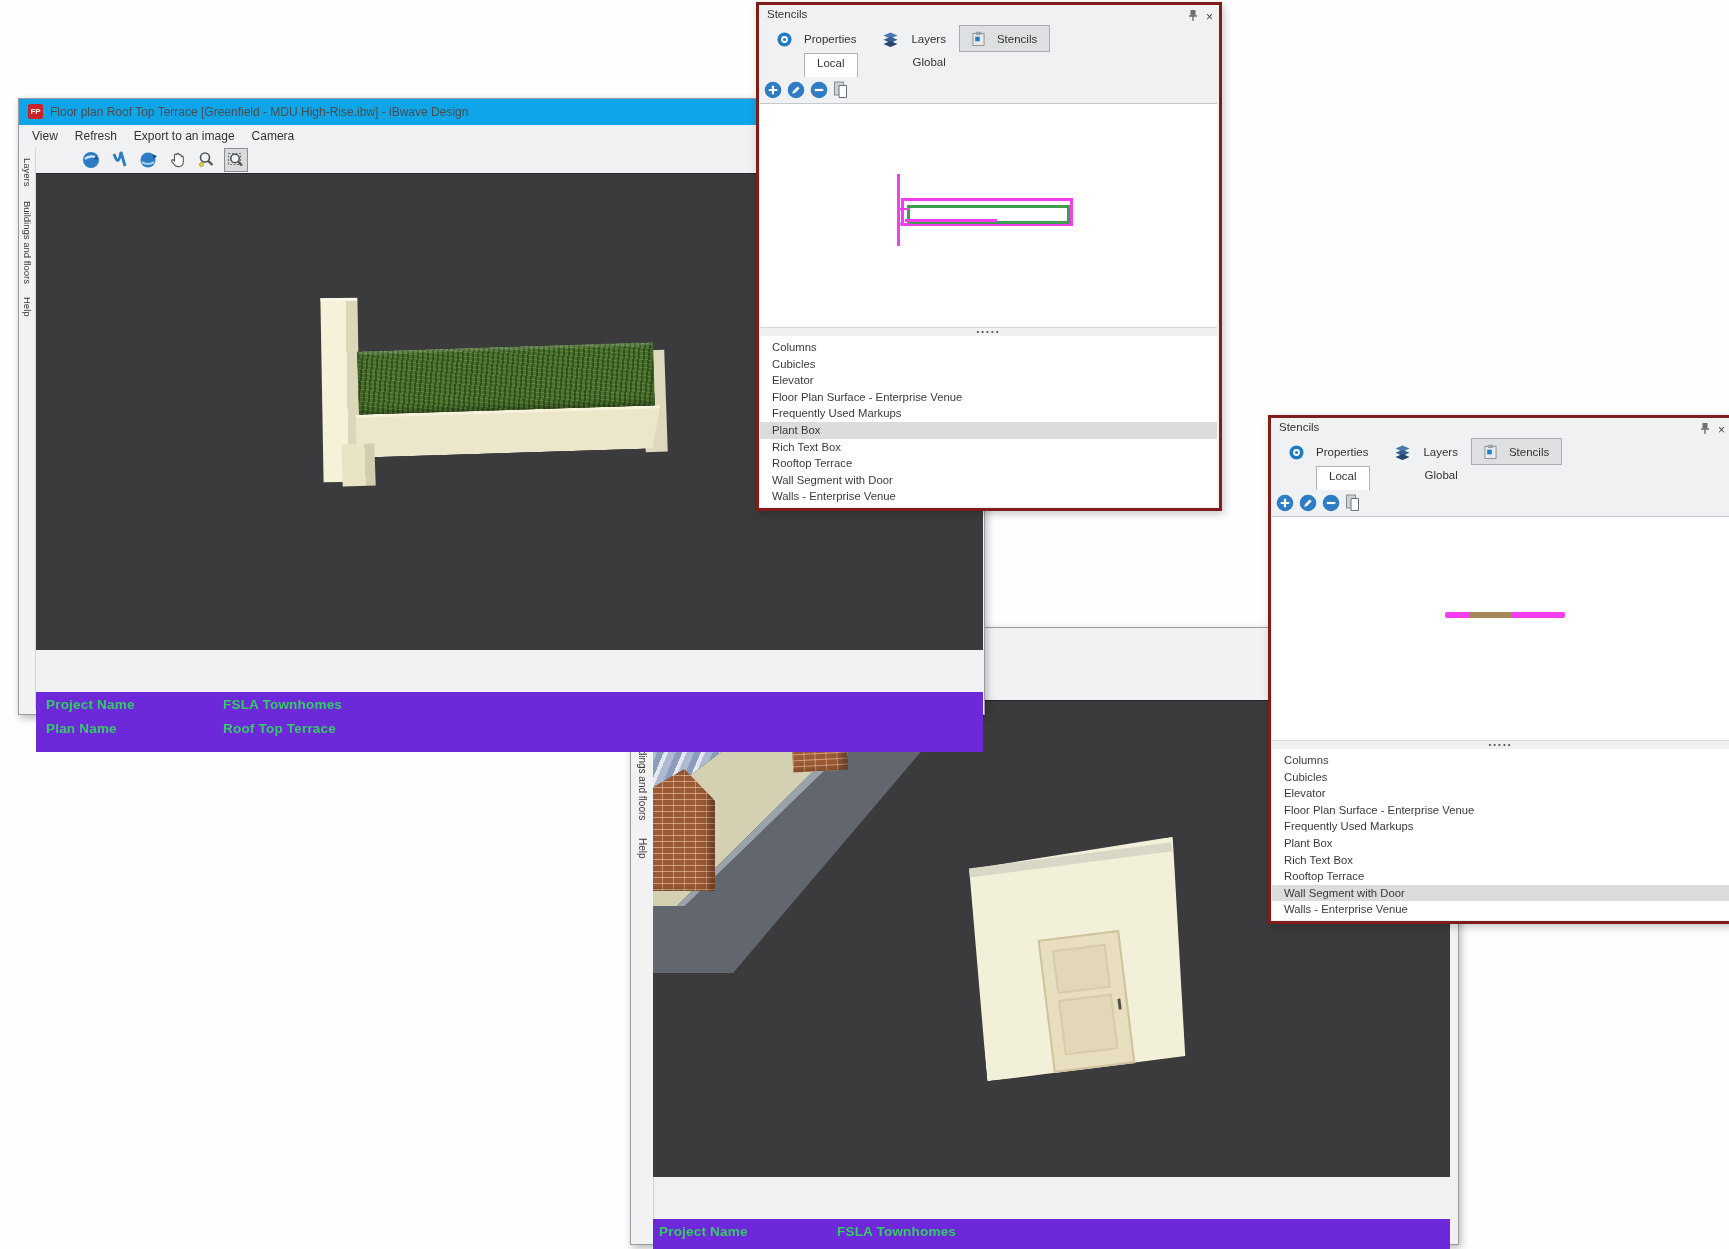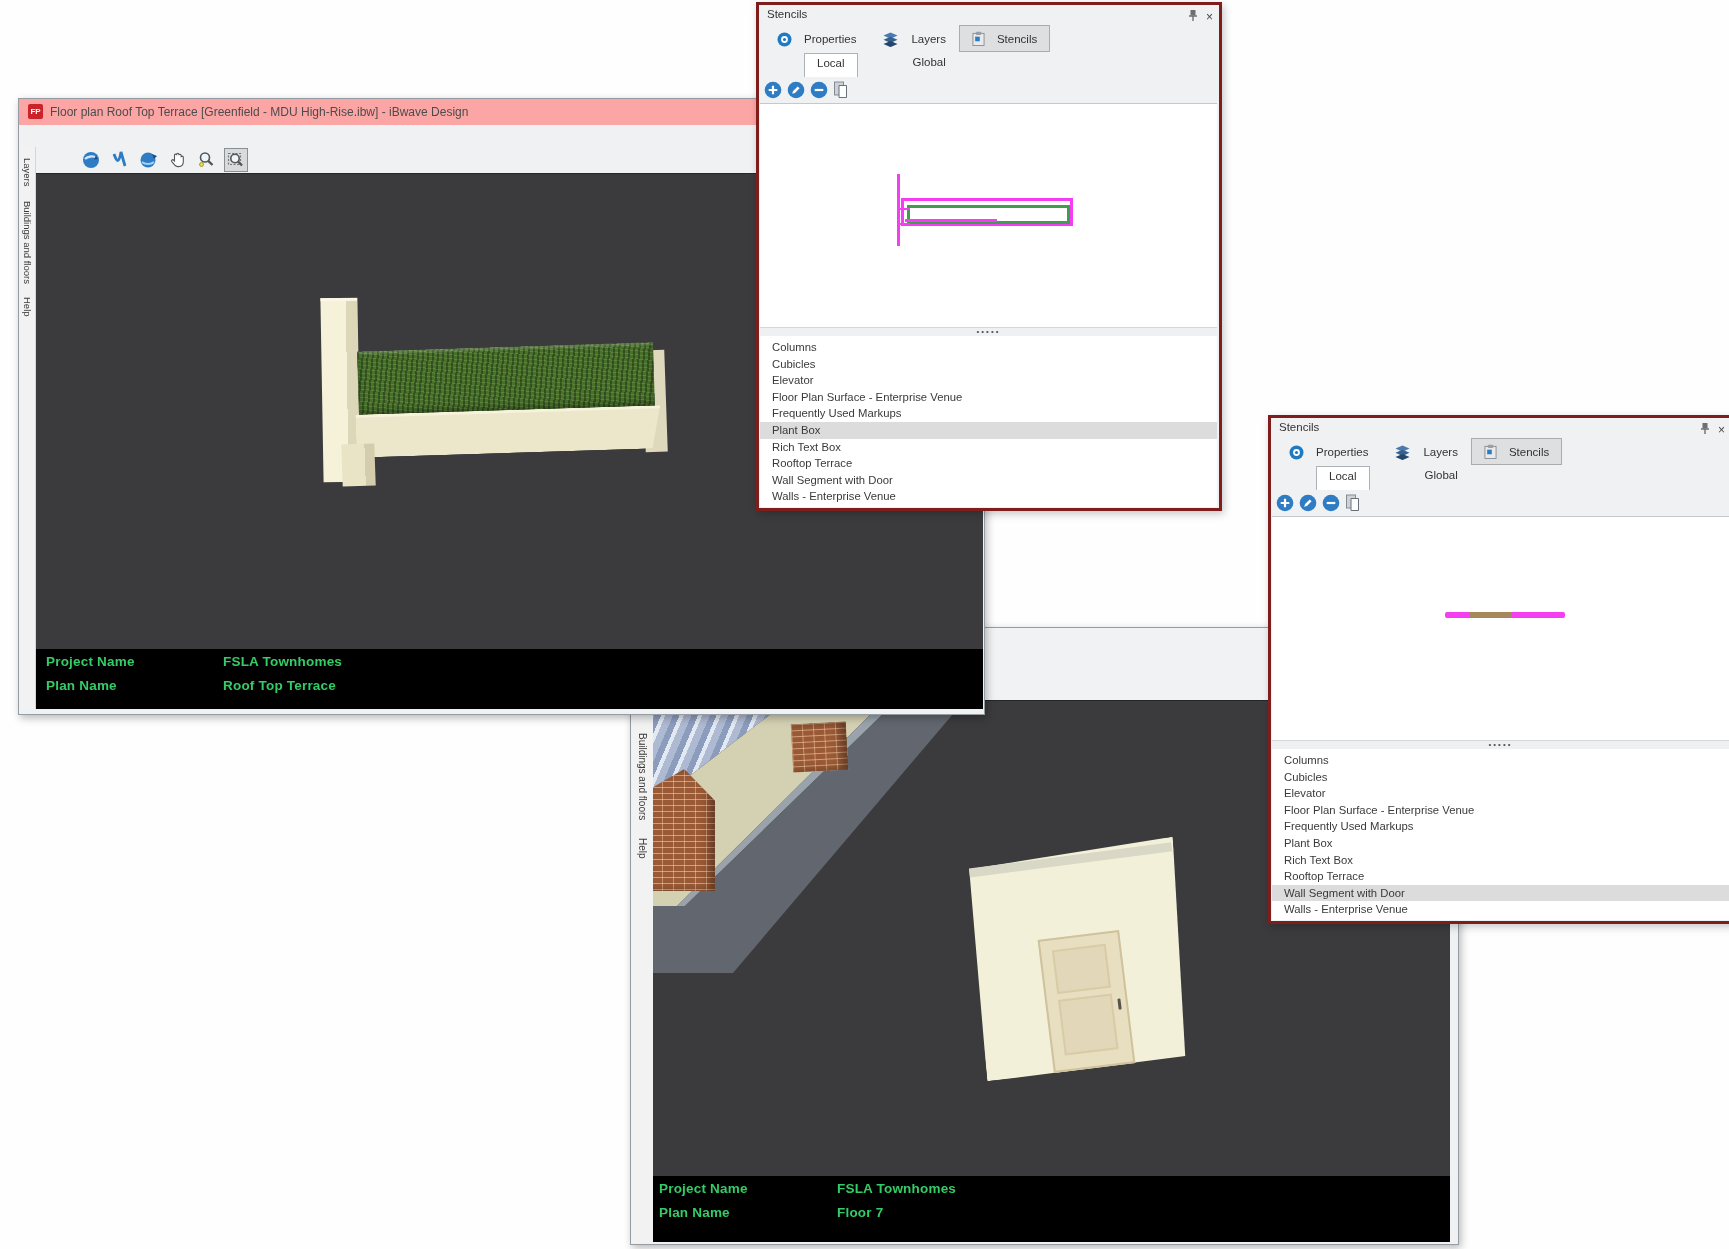--- a/index.html
+++ b/index.html
@@ -13,21 +13,21 @@
   
   #win2{left:630px;top:627px;width:827px;height:616px;z-index:1;}
   #win2 .w2-chrome{position:absolute;left:0;top:0;right:0;height:72px;background:#f0f2f4;}
   .vstrip{position:absolute;background:#f2f2f2;border-right:1px solid #cfd3d6;
           display:flex;flex-direction:column;align-items:center;}
   #win2 .vstrip{left:1px;top:72px;width:21px;bottom:2px;}
   .vtab{writing-mode:vertical-rl;font-size:10px;color:#3a3a3a;padding:9px 0;cursor:pointer;white-space:nowrap;}
   #win2 .vtab:first-child{margin-top:24px;}
   .viewport{position:absolute;background:#3b3b3d;overflow:hidden;border-top:1px solid #23262a;}
   #win2 .viewport{left:22px;top:72px;width:797px;height:476px;}
-  .statusbar{position:absolute;background:#000000;}
+  .statusbar{position:absolute;background:#6d28d9;margin-top:43px;}
   #win2 .statusbar{left:22px;top:548px;width:797px;height:66px;}
   .srow{position:relative;height:19px;margin-top:5px;}
   .slabel,.svalue{position:absolute;top:0;font-weight:bold;font-size:13.5px;color:#33cc66;letter-spacing:.2px;}
   .slabel{left:6px;}
   .svalue{left:184px;}
   
   .corner{position:absolute;left:0;top:0;width:332px;height:272px;}
   .corner .roof{position:absolute;left:0;top:0;width:332px;height:272px;
     background:repeating-linear-gradient(113deg,#aeb9d2 0 7px,#8c9cbd 7px 13px,#e3e9f2 13px 17px);
     clip-path:polygon(0px 13px,118px 13px,30px 80px,0px 96px);}
@@ -53,21 +53,21 @@
   .doorwall .bevel{position:absolute;left:4px;top:8px;width:204px;height:9px;background:#d9d7c5;
     transform:rotate(-1.4deg);}
   .door{position:absolute;left:66px;top:88px;width:78px;height:130px;background:#e8dfc1;
     border:2px solid #cfc29d;transform:rotate(-1deg);}
   .door .panel{position:absolute;left:11px;width:50px;border:2px solid #d8cca7;background:#e2d8b9;}
   .door .p1{top:10px;height:40px;}
   .door .p2{top:60px;height:52px;}
   .door .handle{position:absolute;right:5px;top:66px;width:3px;height:11px;background:#55534a;border-radius:1px;}
   
   #win1{left:18px;top:98px;width:965px;height:615px;z-index:2;}
-  #win1 .titlebar{position:absolute;left:0;top:0;right:0;height:26px;background:#fca5a5;}
+  #win1 .titlebar{position:absolute;left:0;top:0;right:0;height:26px;background:#0ea5e9;}
   .appicon{position:absolute;left:9px;top:5px;width:15px;height:15px;background:#cc2229;border-radius:2px;
     color:#fff;font-size:8px;font-weight:bold;text-align:center;line-height:15px;}
   .title-text{position:absolute;left:31px;top:6px;font-size:12px;color:#4c4c4c;white-space:nowrap;}
   .menubar{position:absolute;left:0;top:26px;right:0;height:22px;display:flex;align-items:center;
     padding-left:13px;gap:17px;font-size:12px;color:#333;}
   .menubar span{cursor:pointer;}
   .toolbar1{position:absolute;left:60px;top:48px;height:26px;display:flex;align-items:center;gap:5px;}
   .tbtn{width:22px;height:22px;display:flex;align-items:center;justify-content:center;cursor:pointer;
     border:1px solid transparent;}
   .tbtn.active{background:#d9dadb;border:1px solid #8a8f94;}
@@ -173,20 +173,26 @@
       <span class="svalue">Floor 7</span>
     </div>
   </div>
 </div>
 
 <div id="win1" class="win">
   <div class="titlebar">
     <div class="appicon">FP</div>
     <div class="title-text">Floor plan Roof Top Terrace [Greenfield - MDU High-Rise.ibw] - iBwave Design</div>
   </div>
+  <div class="menubar">
+    <span>View</span>
+    <span>Refresh</span>
+    <span>Export to an image</span>
+    <span>Camera</span>
+  </div>
   <div class="toolbar1">
     <div class="tbtn">
       <svg width="20" height="20" viewBox="0 0 20 20">
           <circle cx="10" cy="10" r="8" fill="#2e7cc3"></circle>
           <path d="M4 9a8 6 0 0 1 12-1" stroke="#cfe6ff" stroke-width="2.4" fill="none"></path>
           <path d="M15 5l2 4-4 .5z" fill="#1b4e86"></path>
         </svg>
     </div>
     <div class="tbtn">
       <svg width="20" height="20" viewBox="0 0 20 20">

